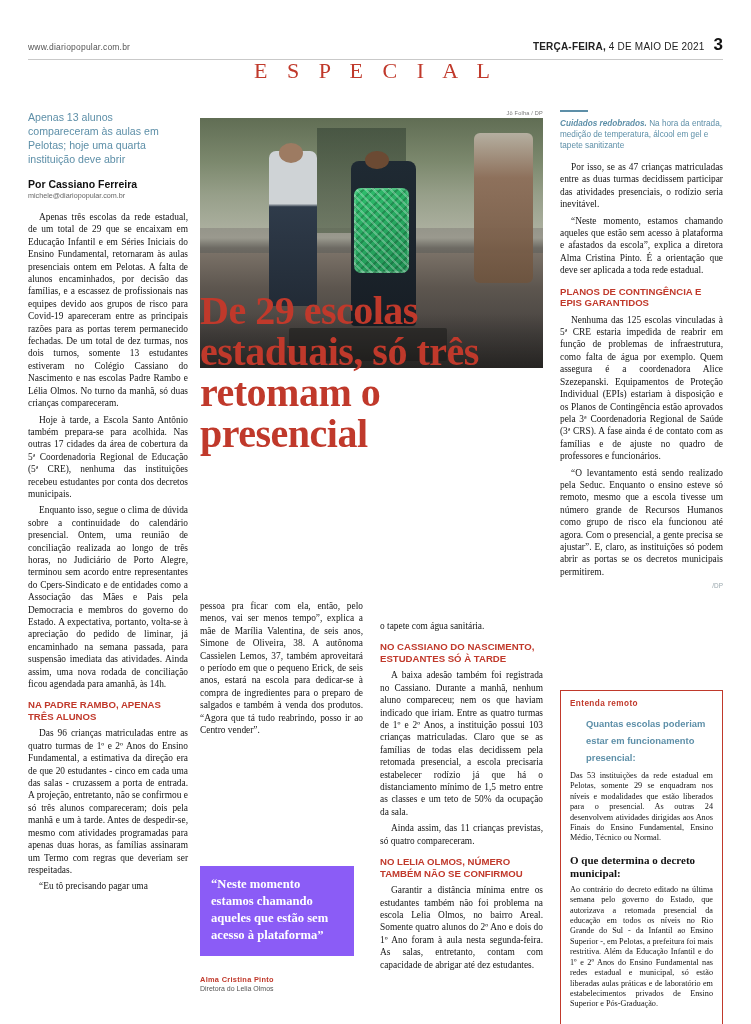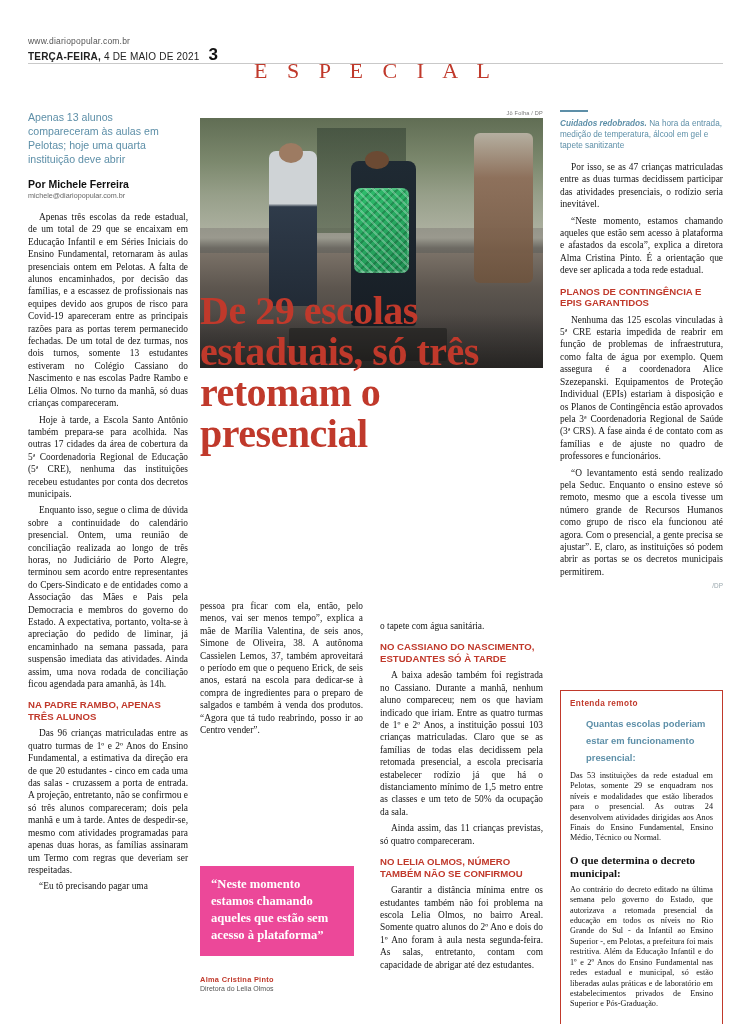--- a/index.html
+++ b/index.html
@@ -26,21 +26,21 @@
   
   .masthead {
     position: absolute;
     left: 28px;
     top: 36px;
     width: 695px;
     display: flex;
     align-items: baseline;
     justify-content: space-between;
     border-bottom: 1px solid #c9c9c9;
-    flex-direction: column;
+    padding-bottom: 6px;
   }
   .masthead .site {
     font-size: 8.5px;
     color: #555;
     letter-spacing: 0.2px;
   }
   .masthead .right {
     display: flex;
     align-items: baseline;
     gap: 9px;
@@ -233,21 +233,21 @@
     color: #c0392b;
     letter-spacing: -0.5px;
   }
 
   
   .pullquote {
     position: absolute;
     left: 200px;
     top: 866px;
     width: 154px;
-    background: #ec4899;
+    background: #8b5cf6;
     color: #fff;
     padding: 10px 11px 12px 11px;
     box-sizing: border-box;
     font-family: "Liberation Serif", serif;
     font-size: 12.6px;
     line-height: 17px;
     font-weight: bold;
   }
   .pq-name {
     position: absolute;
@@ -348,21 +348,21 @@
         <span>4 DE MAIO DE 2021</span>
       </div>
       <div class="pagenum">3</div>
     </div>
   </div>
 
   <div class="section-title">E S P E C I A L</div>
 
   <div class="col col-left">
     <p class="kicker">Apenas 13 alunos compareceram às aulas em Pelotas; hoje uma quarta instituição deve abrir</p>
-    <p class="byline">Por Michele Ferreira</p>
+    <p class="byline">Por Cassiano Ferreira</p>
     <p class="byline-mail">michele@diariopopular.com.br</p>
 
     <p class="body">Apenas três escolas da rede estadual, de um total de 29 que se encaixam em Educação Infantil e em Séries Iniciais do Ensino Fundamental, retornaram às aulas presenciais ontem em Pelotas. A falta de alunos encaminhados, por decisão das famílias, e a escassez de profissionais nas equipes devido aos grupos de risco para Covid-19 apareceram entre as principais razões para as portas terem permanecido fechadas. De um total de dez turmas, nos dois turnos, somente 13 estudantes estiveram no Colégio Cassiano do Nascimento e nas escolas Padre Rambo e Lélia Olmos. No turno da manhã, só duas crianças compareceram.</p>
     <p class="body">Hoje à tarde, a Escola Santo Antônio também prepara-se para acolhida. Nas outras 17 cidades da área de cobertura da 5ª Coordenadoria Regional de Educação (5ª CRE), nenhuma das instituições recebeu estudantes por conta dos decretos municipais.</p>
     <p class="body">Enquanto isso, segue o clima de dúvida sobre a continuidade do calendário presencial. Ontem, uma reunião de conciliação realizada ao longo de três horas, no Judiciário de Porto Alegre, terminou sem acordo entre representantes do Cpers-Sindicato e de entidades como a Associação das Mães e Pais pela Democracia e membros do governo do Estado. A expectativa, portanto, volta-se à apreciação do pedido de liminar, já encaminhado na semana passada, para suspensão imediata das atividades. Ainda assim, uma nova rodada de conciliação ficou agendada para amanhã, às 14h.</p>
 
     <p class="subhead">Na Padre Rambo, apenas três alunos</p>
     <p class="body">Das 96 crianças matriculadas entre as quatro turmas de 1º e 2º Anos do Ensino Fundamental, a estimativa da direção era de que 20 estudantes - cinco em cada uma das salas - cruzassem a porta de entrada. A projeção, entretanto, não se confirmou e só três alunos compareceram; dois pela manhã e um à tarde. Antes de despedir-se, mesmo com atividades programadas para apenas duas horas, as famílias assinaram um Termo com regras que deveriam ser respeitadas.</p>
     <p class="body">“Eu tô precisando pagar uma</p>
   </div>

